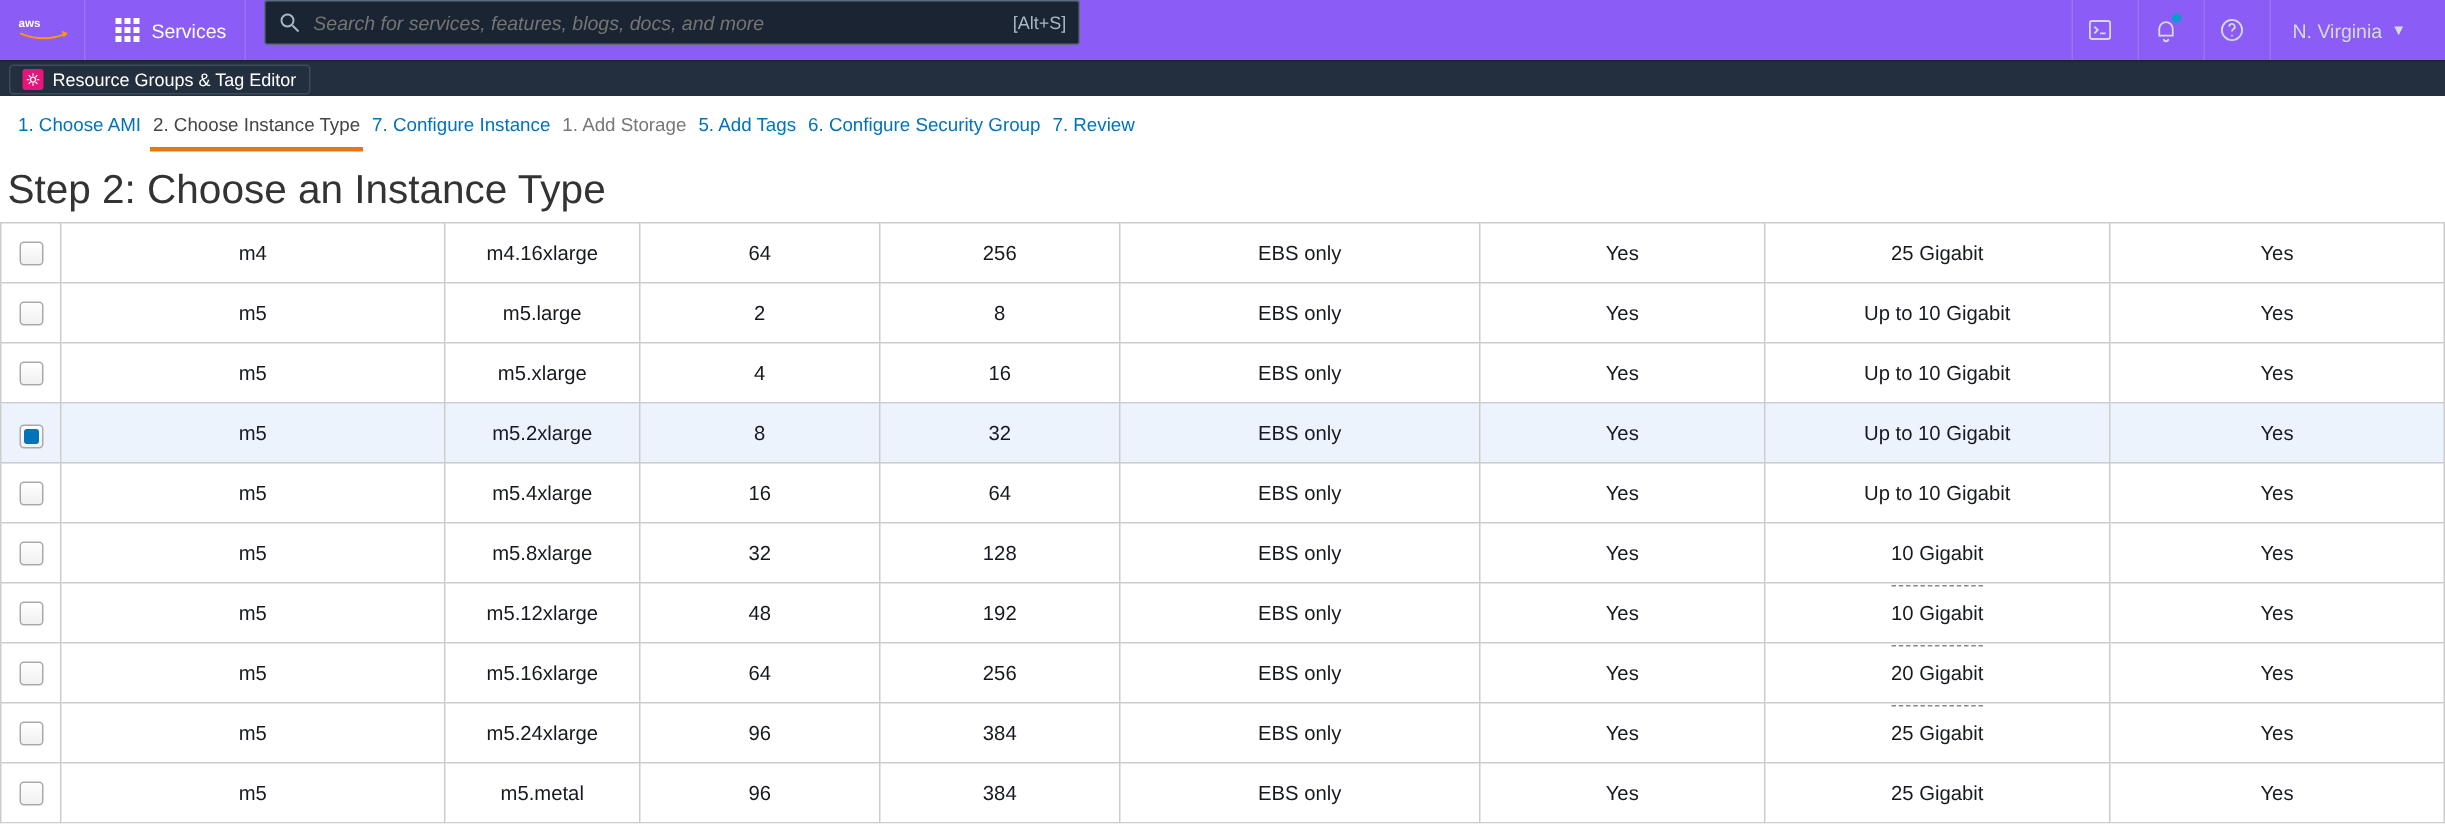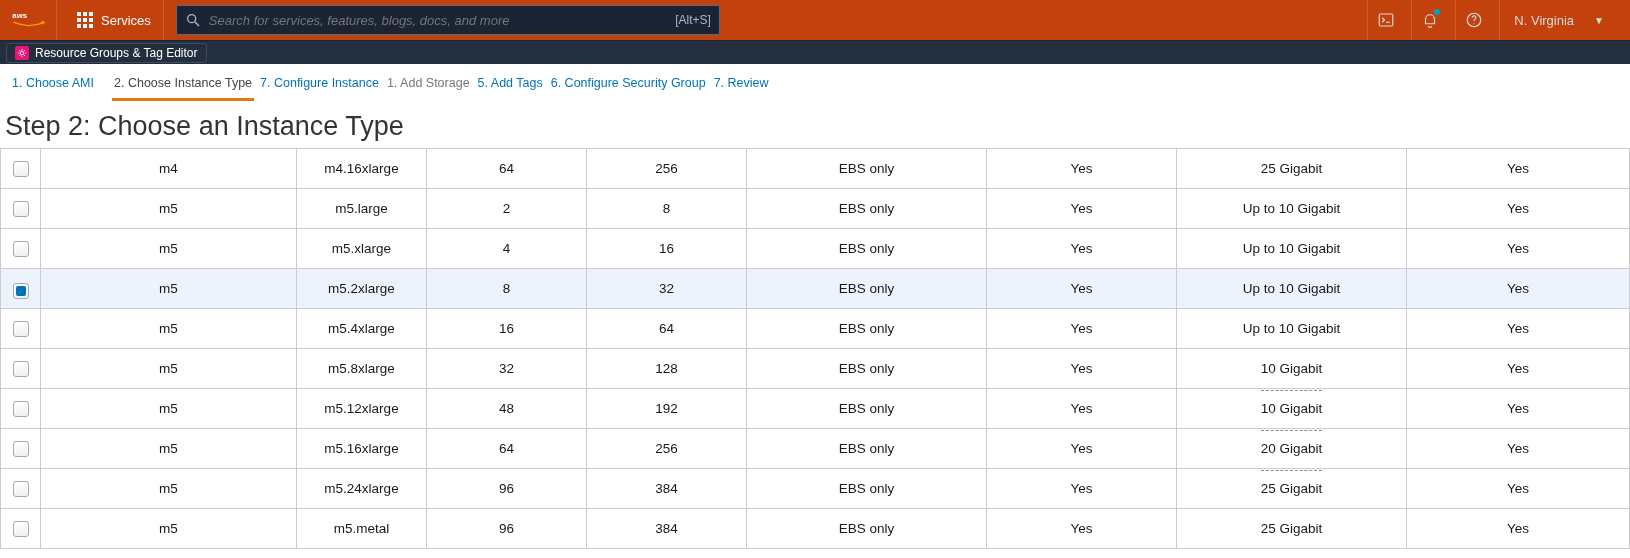--- a/index.html
+++ b/index.html
@@ -6,24 +6,24 @@
   body {
     font-family: "Amazon Ember", "Helvetica Neue", Arial, sans-serif;
     font-size: 13px;
     color: #16191f;
     background: #fff;
     width: 1630px;
   }
 
   
   .topnav {
-    background: #c2410c;
+    background: #8b5cf6;
     height: 40px;
     display: flex;
-    align-items: center;
+    align-items: flex-start;
     color: #fff;
     padding: 0 12px;
     gap: 8px;
   }
   .aws-logo {
     display: inline-flex;
     align-items: center;
     height: 40px;
     padding-right: 10px;
     border-right: 1px solid rgba(255,255,255,0.15);
@@ -90,21 +90,21 @@
     height: 6px;
     background: #00a1c9;
     border-radius: 50%;
   }
   .region-btn, .user-btn {
     display: inline-flex;
     align-items: center;
     height: 40px;
     padding: 0 14px;
     border-left: 1px solid rgba(255,255,255,0.15);
-    gap: 20px;
+    gap: 6px;
     cursor: pointer;
     font-size: 13px;
     color: #d5dbdb;
   }
   .caret-down { font-size: 10px; color: #d5dbdb; }
 
   
   .subnav {
     background: #232f3e;
     height: 24px;
@@ -146,21 +146,20 @@
   .step {
     padding: 6px 2px 8px 2px;
     cursor: pointer;
     color: #0073bb;
     border-bottom: 3px solid transparent;
   }
   .step.current {
     color: #444;
     font-weight: 500;
     border-bottom: 3px solid #e47911;
-    margin-left: 12px;
   }
   .step.disabled { color: #777; cursor: default; }
 
   
   .page-title {
     font-size: 27px;
     font-weight: 300;
     color: #333;
     padding: 10px 5px 6px 5px;
   }

